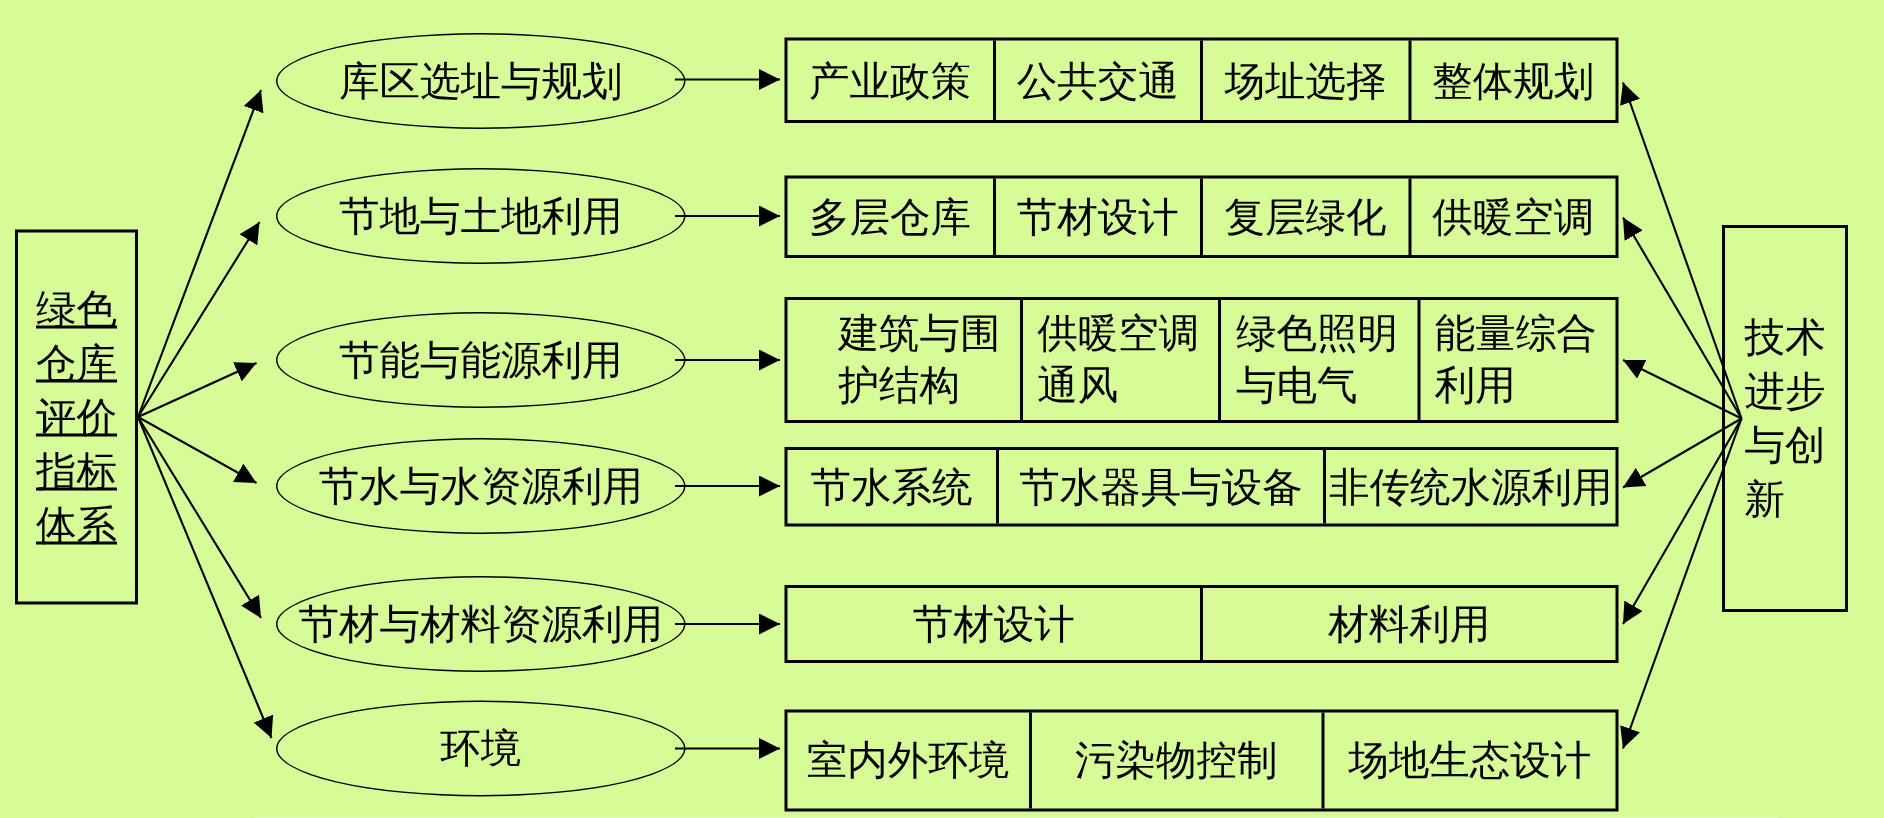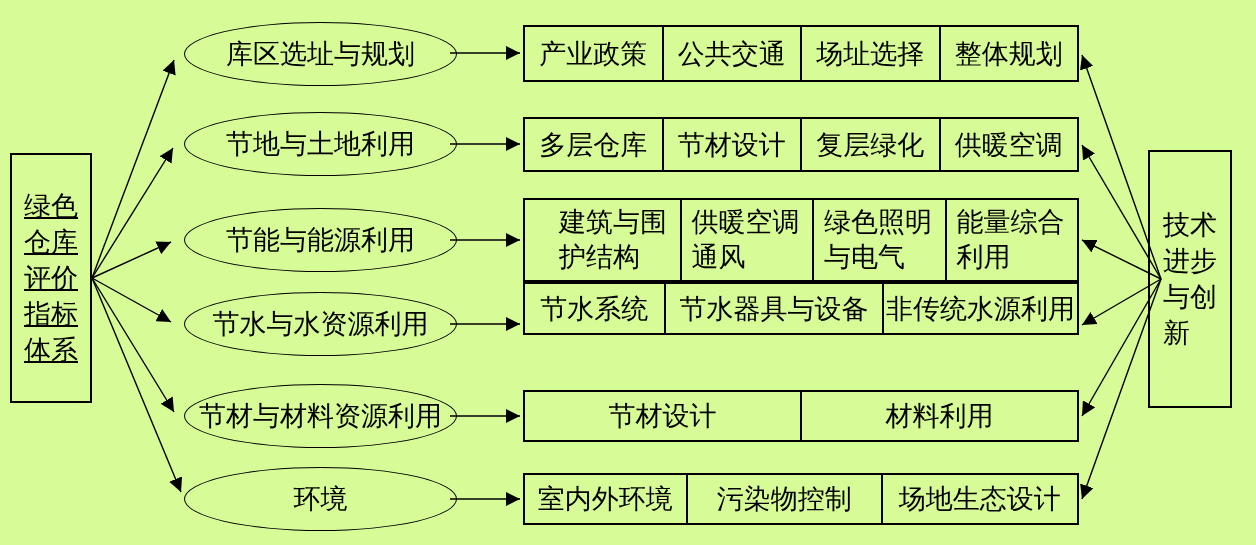--- a/index.html
+++ b/index.html
@@ -56,23 +56,23 @@
     position: absolute;
     left: 523px;
     width: 556px;
     display: flex;
     border: 2px solid #000;
     box-sizing: border-box;
   }
   .r1 { top: 25px;  height: 57px; }
   .r2 { top: 117px; height: 55px; }
   .r3 { top: 198px; height: 84px; padding-left: 24px; }
-  .r4 { top: 282px; height: 53px; }
+  .r4 { top: 298px; height: 53px; }
   .r5 { top: 390px; height: 52px; justify-content: space-between; }
-  .r6 { top: 473px; height: 52px; }
+  .r6 { top: 473px; height: 68px; }
   .cell {
     flex: 1;
     display: flex;
     align-items: center;
     justify-content: center;
     font-size: 27px;
     white-space: pre-line;
     border-left: 2px solid #000;
     box-sizing: border-box;
     overflow: hidden;

